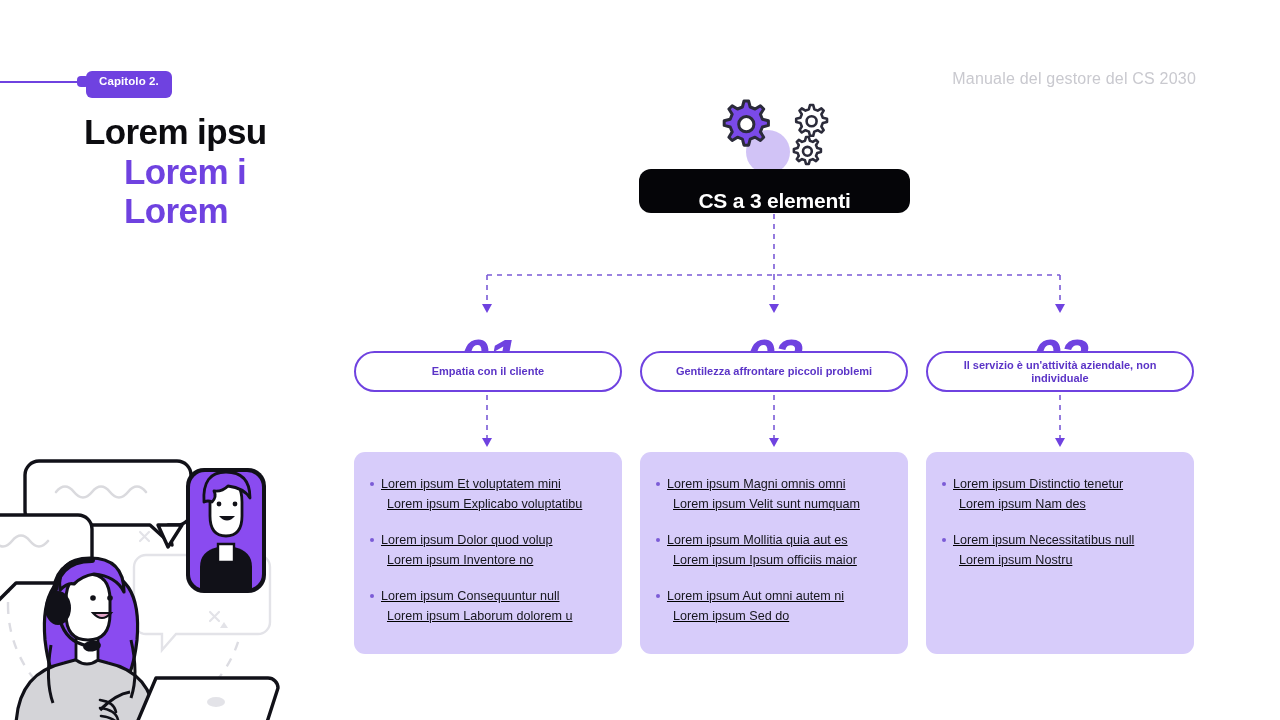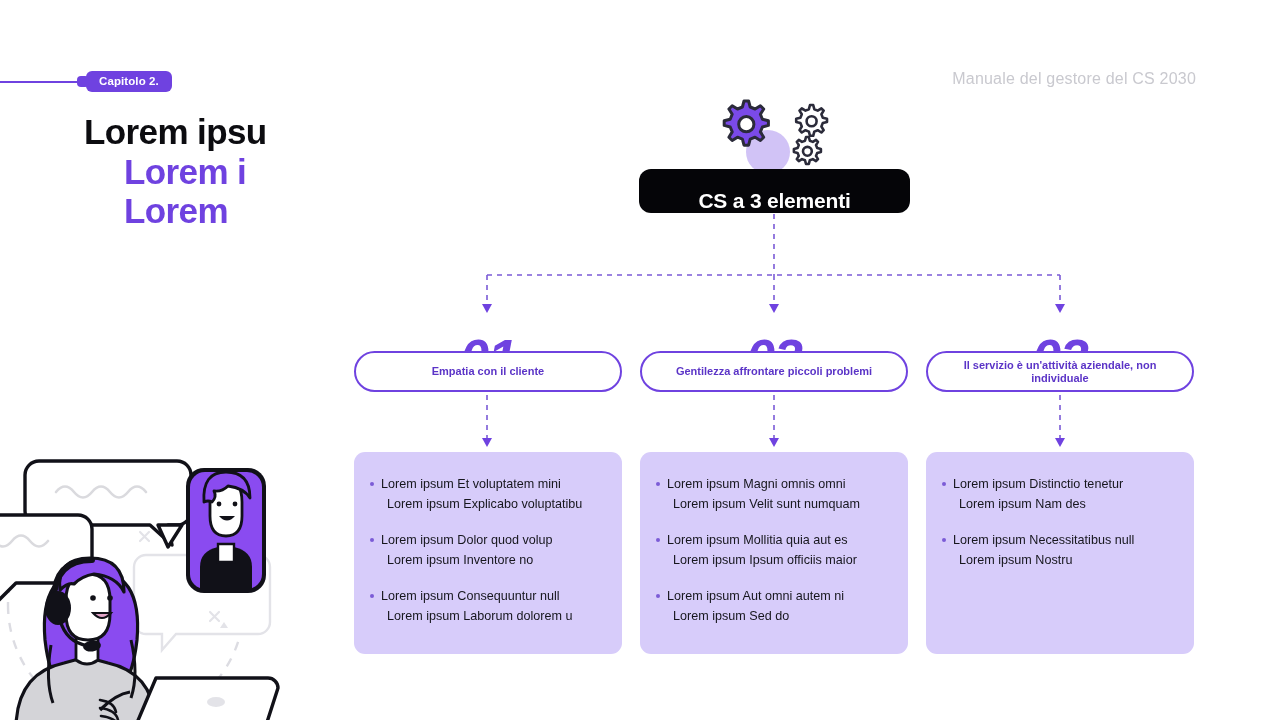--- a/index.html
+++ b/index.html
@@ -24,21 +24,21 @@
     left: 0;
     top: 81px;
     width: 78px;
     height: 2px;
     background: #6f42e0;
   }
   .chapter-badge {
     position: absolute;
     left: 86px;
     top: 71px;
-    height: 21px;
+    height: 27px;
     padding: 0 13px;
     background: #6f42e0;
     border-radius: 6px;
     color: #ffffff;
     font-size: 11.5px;
     font-weight: 600;
     line-height: 21px;
     letter-spacing: .1px;
     white-space: nowrap;
   }
@@ -159,20 +159,21 @@
   
   .content-card {
     position: absolute;
     top: 452px;
     width: 268px;
     height: 202px;
     box-sizing: border-box;
     background: #d7ccfa;
     border-radius: 11px;
     padding: 22px 20px 0 16px;
+    text-decoration: underline;
   }
   .bullet-row {
     display: flex;
     align-items: flex-start;
     margin-bottom: 16px;
   }
   .bullet-dot {
     flex: none;
     width: 4px;
     height: 4px;

